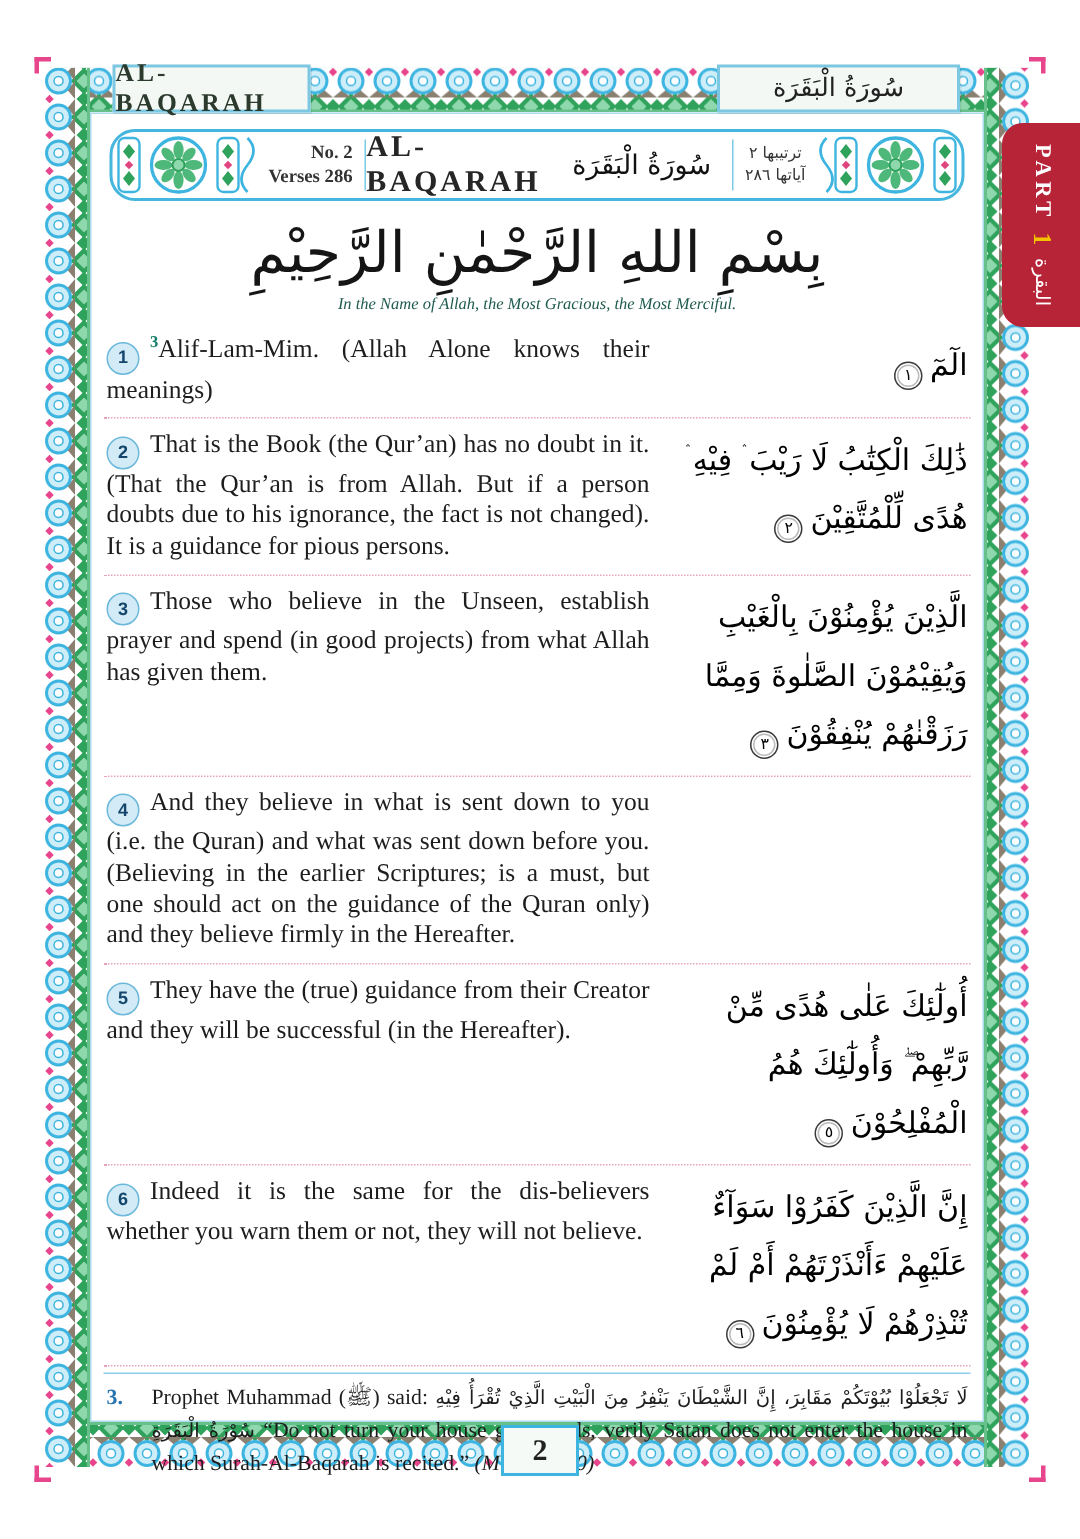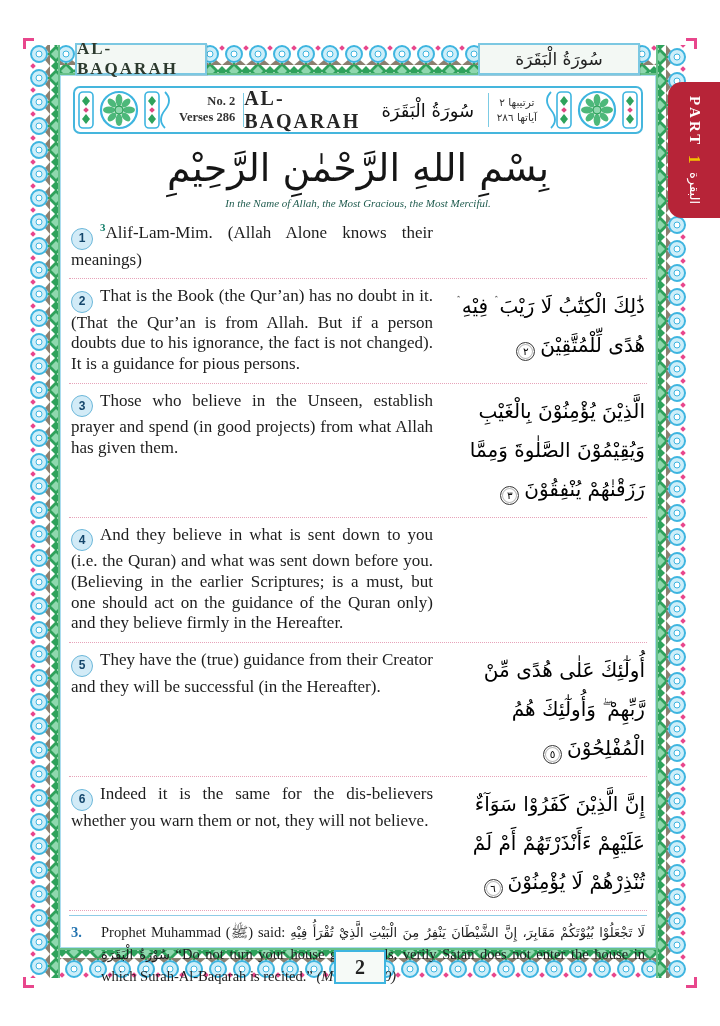--- a/index.html
+++ b/index.html
@@ -37,21 +37,21 @@
   #part-tab .vtx { writing-mode:vertical-rl; text-orientation:mixed; }
   #part-label  { color:#ffffff; font-size:15px; letter-spacing:3px; font-weight:bold; }
   #part-number { color:#f4c200; font-size:17px; font-weight:bold; }
   #part-arabic { color:#ffffff; font-family:"DejaVu Sans",sans-serif; font-size:13px; }
 
   
   #inner { position:absolute; left:60px; top:75px; width:596px; height:873px;
            background:#fff; border:1px solid #aadcee; padding:6px 8px 0 8px; }
 
   
-  #band { margin:4px 4px 0 4px; height:48px; border:2px solid #45b6dd; border-radius:7px;
+  #band { margin:4px 4px 0 4px; height:48px; border:2px solid #45b6dd; border-radius:17px;
           display:flex; align-items:stretch; background:#fff; overflow:hidden; }
   .band-orn { width:96px; flex:0 0 auto; }
   .band-orn svg { display:block; width:100%; height:100%; }
   .band-orn.flip svg { transform:scaleX(-1); }
   .band-sec { display:flex; flex-direction:column; justify-content:center; padding:0 8px; }
   .band-div { width:1px; background:#7ccbe4; margin:5px 0; }
   #band-no, #band-verses { font-size:12.5px; color:#333; text-align:right; line-height:1.25; font-weight:bold; }
   #band-title-en { flex:1; display:flex; align-items:center; justify-content:center;
                    font-size:20px; font-weight:bold; letter-spacing:2px; color:#262626; }
   #band-title-ar { display:flex; align-items:center; justify-content:center; min-width:120px;
@@ -223,20 +223,23 @@
       <div id="bismillah-ar">بِسْمِ اللهِ الرَّحْمٰنِ الرَّحِيْمِ</div>
       <div id="bismillah-en">In the Name of Allah, the Most Gracious, the Most Merciful.</div>
     </div>
 
     <div id="verses">
 
       <div class="verse">
         <div class="v-en">
           <span class="v-num">1</span><span class="v-fn">3</span><span>Alif-Lam-Mim. (Allah Alone knows their meanings)</span>
         </div>
+        <div class="v-ar">
+          <span>الٓمٓ</span><span class="ayah-mark">١</span>
+        </div>
       </div>
 
       <div class="verse">
         <div class="v-en">
           <span class="v-num">2</span><span class="v-fn"></span><span>That is the Book (the Qur’an) has no doubt in it. (That the Qur’an is from Allah. But if a person doubts due to his ignorance, the fact is not changed). It is a guidance for pious persons.</span>
         </div>
         <div class="v-ar">
           <span>ذَٰلِكَ الْكِتَٰبُ لَا رَيْبَ ۛ فِيْهِ ۛ هُدًى لِّلْمُتَّقِيْنَ</span><span class="ayah-mark">٢</span>
         </div>
       </div>

